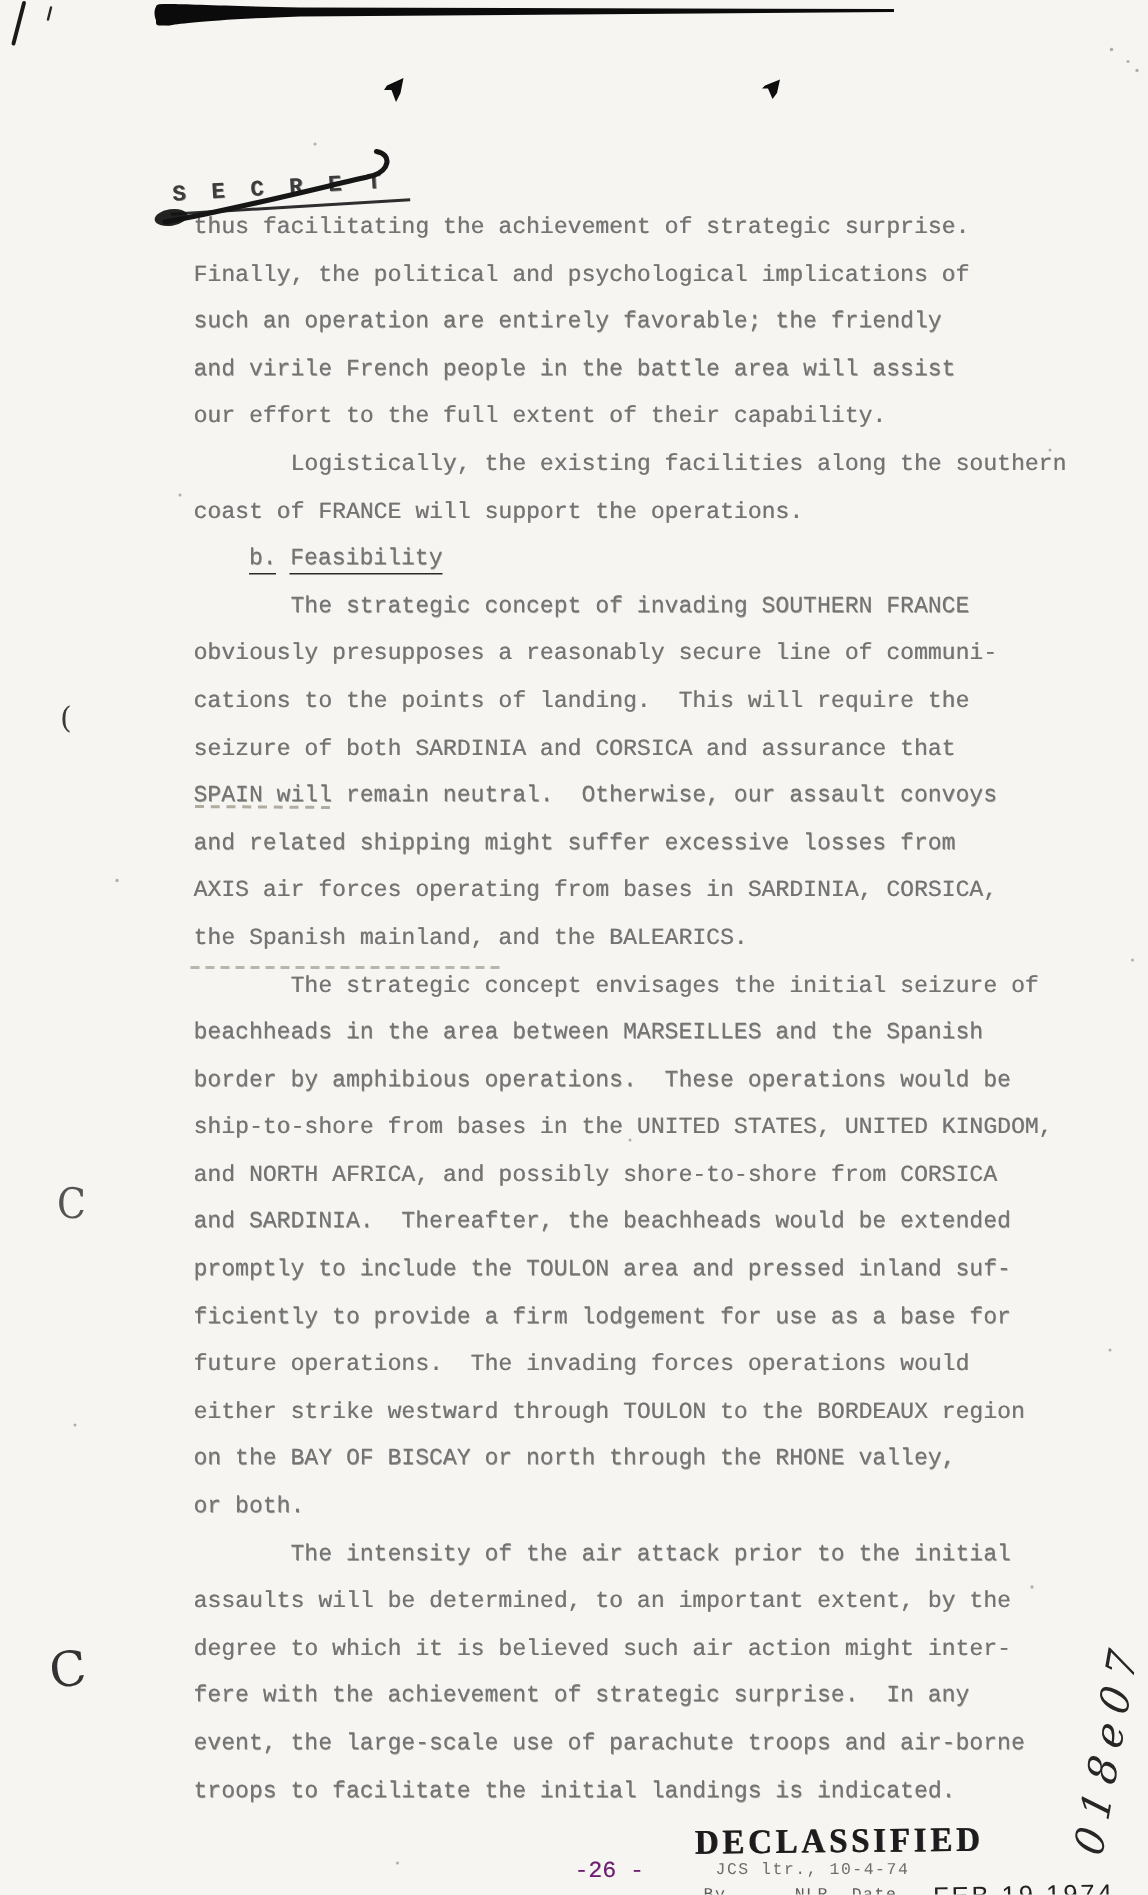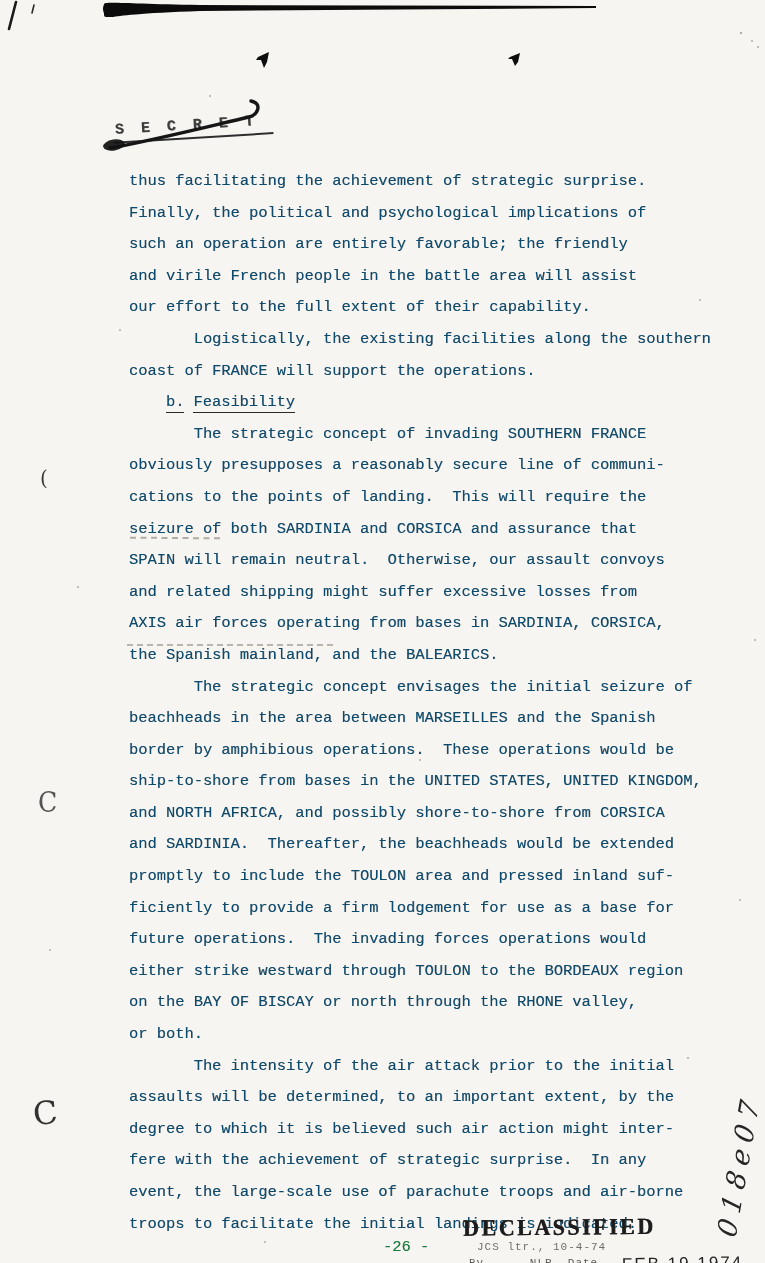--- a/index.html
+++ b/index.html
@@ -16,23 +16,23 @@
     position:absolute;left:113px;top:117px;
     font-family:"Liberation Mono", monospace;
     font-weight:bold;font-size:15px;letter-spacing:17px;
     color:#3c3c3c;text-shadow:0.6px 0.4px 0 rgba(60,60,60,.55);
     border-bottom:2px solid #2e2e2e;padding:0 2px 3px 2px;
     transform:rotate(-3.5deg);z-index:2;
   }
 
   
   .doc-body{
-    position:absolute;left:129px;top:166px;z-index:1;
+    position:absolute;left:129px;top:136px;z-index:1;
     font-size:15.4px;line-height:31.6px;white-space:pre;
-    color:#0c4a6e;text-shadow:0.35px 0.35px 0 rgba(30,30,30,.4);
+    color:#737373;text-shadow:0.35px 0.35px 0 rgba(30,30,30,.4);
   }
   .doc-body .line{height:31.6px;}
   .heading .u{border-bottom:1.6px solid #2b2b2b;padding-bottom:1px;}
   .heading .u + .u{margin-left:9px;text-align:right;}
 
   
   .pencil{position:absolute;z-index:2;border-top:2px dashed #a09a8d;opacity:.8;}
   .pencil-seizure{left:130px;top:537px;width:90px;transform:rotate(.4deg);}
   .pencil-spanish{left:127px;top:644px;width:206px;opacity:.7;}
 
@@ -47,21 +47,21 @@
     position:absolute;left:653px;top:1145px;width:184px;height:44px;
     transform:rotate(-80deg) skewX(-6deg);
     font-family:"DejaVu Serif", serif;font-style:italic;
     font-size:27px;letter-spacing:7px;color:#262626;z-index:2;
     text-align:center;
   }
 
   
   .page-number{
     position:absolute;left:383px;top:1238px;z-index:2;
-    font-size:15.4px;color:#15803d;white-space:pre;
+    font-size:15.4px;color:#701a75;white-space:pre;
     text-shadow:0.35px 0.35px 0 rgba(30,30,30,.4);
   }
   .declass{position:absolute;left:463px;top:1214px;z-index:2;color:#1c1c1c;}
   .declass-title{
     font-family:"Liberation Serif", serif;font-weight:bold;
     font-size:22px;letter-spacing:2.5px;transform:rotate(-.6deg) scaleY(1.05);
     text-shadow:0.5px 0 0 #444;
   }
   .declass-authority{
     margin:1px 0 0 14px;font-size:11px;letter-spacing:1px;

